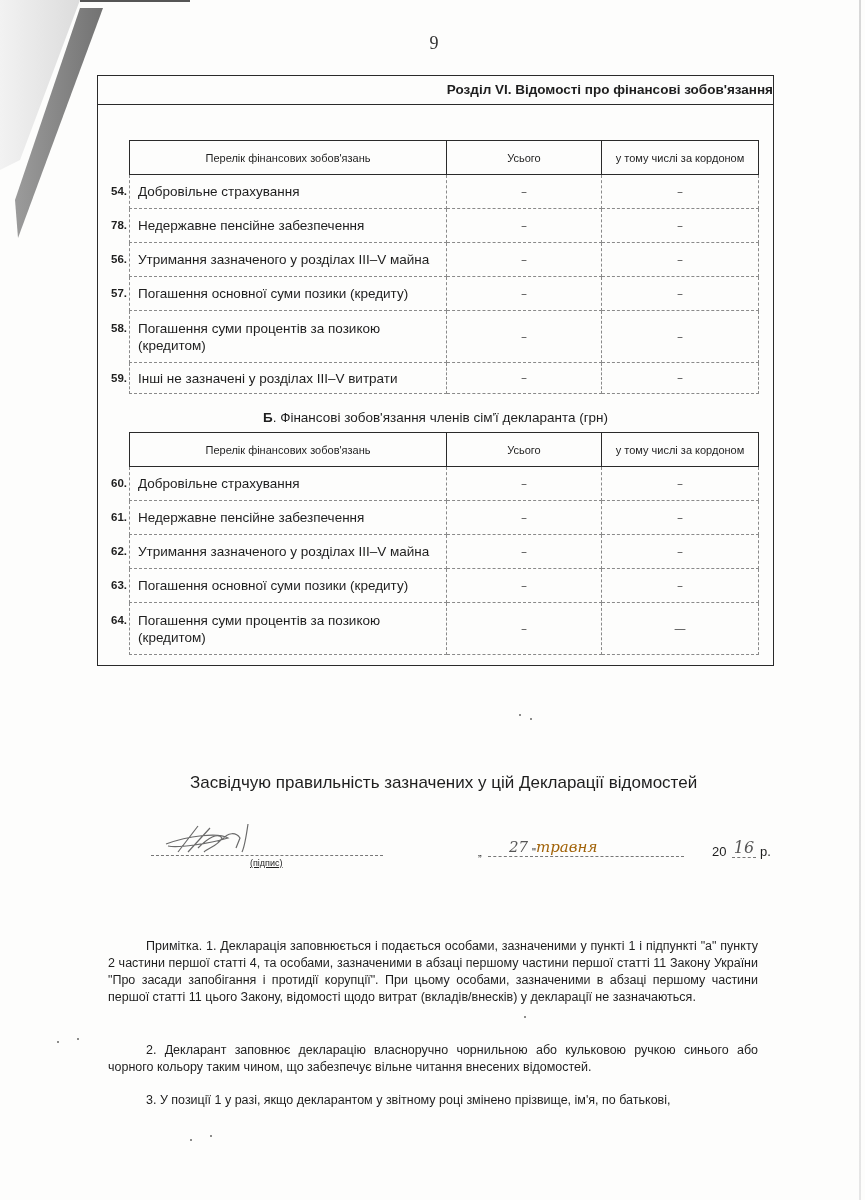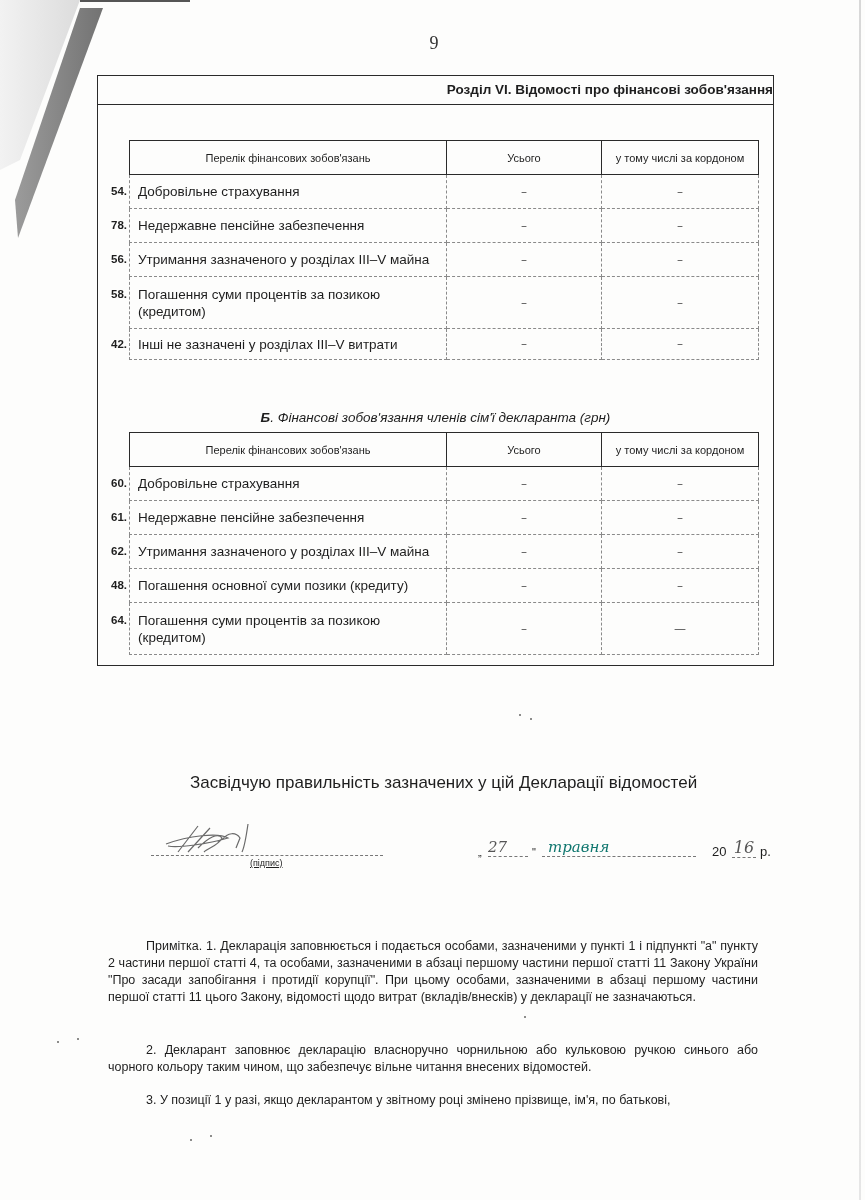--- a/index.html
+++ b/index.html
@@ -68,25 +68,25 @@
   .sig-caption {
     position: absolute; left: 250px; top: 858px; font-size: 9px; text-decoration: underline;
   }
   .signature { position: absolute; left: 158px; top: 818px; width: 120px; height: 42px; }
   .date-block {
     position: absolute; left: 478px; top: 838px; width: 300px; height: 30px; font-size: 13px;
   }
   .date-q { position: absolute; top: 8px; font-size: 11px; }
   .date-day {
     position: absolute; left: 10px; top: 0; width: 40px; border-bottom: 1px dashed #777;
-    font-family: "DejaVu Serif", serif; font-style: italic; color: #555; font-size: 15px; text-align: left;
+    font-family: "DejaVu Serif", serif; font-style: italic; color: #555; font-size: 15px; text-align: right;
   }
   .date-month {
-    position: absolute; left: 64px; top: 0; width: 154px; border-bottom: 1px dashed #777;
-    font-family: "DejaVu Serif", serif; font-style: italic; color: #0f766e; font-size: 15px; padding-left: 6px; box-sizing: border-box;
+    position: absolute; left: 52px; top: 0; width: 154px; border-bottom: 1px dashed #777;
+    font-family: "DejaVu Serif", serif; font-style: italic; color: #a16207; font-size: 15px; padding-left: 6px; box-sizing: border-box;
   }
   .date-prefix { position: absolute; left: 234px; top: 6px; }
   .date-year {
     position: absolute; left: 254px; top: 0; width: 24px; border-bottom: 1px dashed #777;
     font-family: "DejaVu Serif", serif; font-style: italic; color: #555; font-size: 16px; text-align: center;
   }
   .date-suffix { position: absolute; left: 282px; top: 6px; }
   .notes {
     position: absolute; left: 108px; width: 650px; font-size: 12.5px; line-height: 17px;
     text-align: justify;
@@ -148,38 +148,45 @@
         <td class="val">–</td>
         <td class="val">–</td>
       </tr>
       <tr class="r1">
         <td class="label">
             <div class="cell-wrap"><span class="rownum" style="top:0">56.</span><span>Утримання зазначеного у розділах III–V майна</span></div>
           </td>
         <td class="val">–</td>
         <td class="val">–</td>
       </tr>
+      <tr class="r1">
+        <td class="label">
+            <div class="cell-wrap"><span class="rownum" style="top:0">57.</span><span>Погашення основної суми позики (кредиту)</span></div>
+          </td>
+        <td class="val">–</td>
+        <td class="val">–</td>
+      </tr>
       <tr class="r2">
         <td class="label">
             <div class="cell-wrap"><span class="rownum" style="top:0">58.</span><span>Погашення суми процентів за позикою (кредитом)</span></div>
           </td>
         <td class="val">–</td>
         <td class="val">–</td>
       </tr>
       <tr class="r3">
         <td class="label">
-            <div class="cell-wrap"><span class="rownum" style="top:0">42.</span><span>Інші не зазначені у розділах III–V витрати</span></div>
+            <div class="cell-wrap"><span class="rownum" style="top:0">59.</span><span>Інші не зазначені у розділах III–V витрати</span></div>
           </td>
         <td class="val">–</td>
         <td class="val">–</td>
       </tr>
     </tbody>
   </table>
 
-  <div class="sub-title" style="top:334px;font-style:italic;">
+  <div class="sub-title" style="top:334px;">
     <b>Б</b><span>. Фінансові зобов'язання членів сім'ї декларанта (грн)</span>
   </div>
 
   <table class="tbl" style="top:356px;">
     <colgroup>
         <col style="width:317px">
         <col style="width:155px">
         <col style="width:157px">
       </colgroup>
     <thead>
@@ -206,21 +213,21 @@
       </tr>
       <tr class="r1">
         <td class="label">
             <div class="cell-wrap"><span class="rownum" style="top:0">62.</span><span>Утримання зазначеного у розділах III–V майна</span></div>
           </td>
         <td class="val">–</td>
         <td class="val">–</td>
       </tr>
       <tr class="r1">
         <td class="label">
-            <div class="cell-wrap"><span class="rownum" style="top:0">48.</span><span>Погашення основної суми позики (кредиту)</span></div>
+            <div class="cell-wrap"><span class="rownum" style="top:0">63.</span><span>Погашення основної суми позики (кредиту)</span></div>
           </td>
         <td class="val">–</td>
         <td class="val">–</td>
       </tr>
       <tr class="r2">
         <td class="label">
             <div class="cell-wrap"><span class="rownum" style="top:0">64.</span><span>Погашення суми процентів за позикою (кредитом)</span></div>
           </td>
         <td class="val">–</td>
         <td class="val">—</td>

